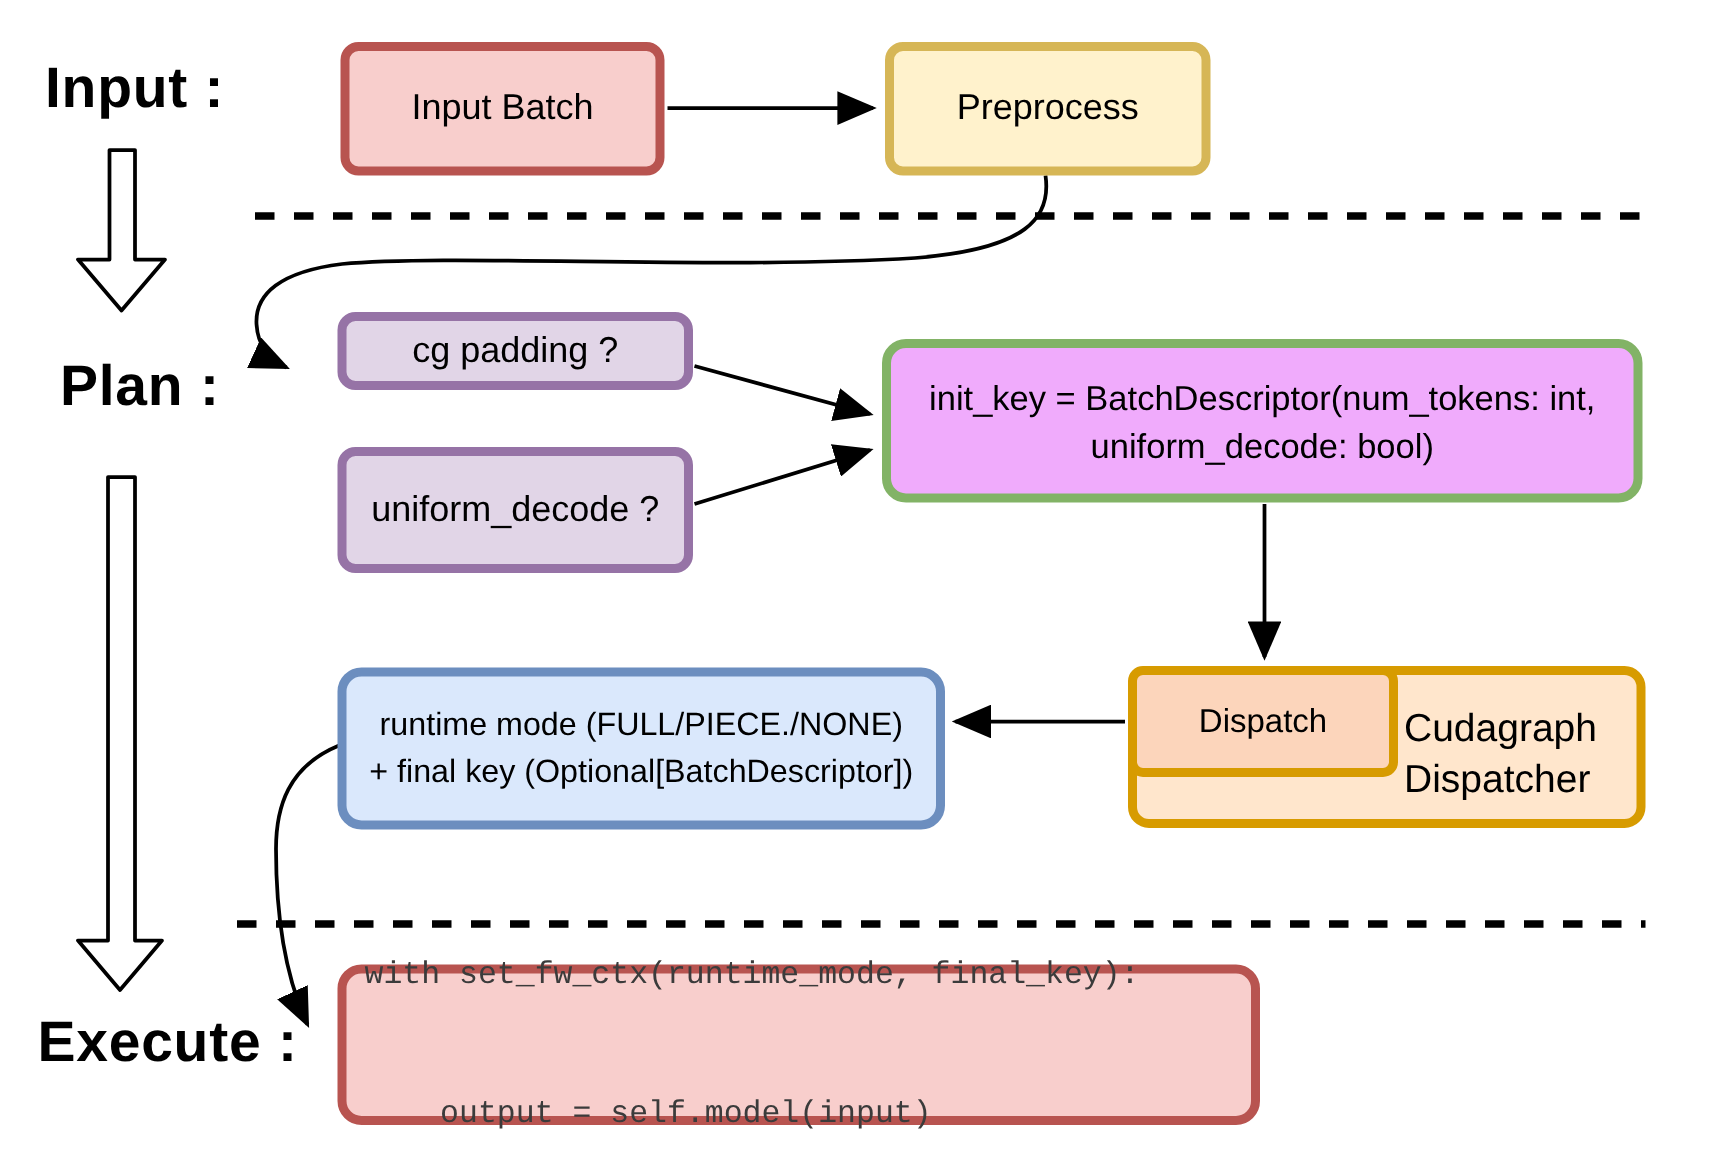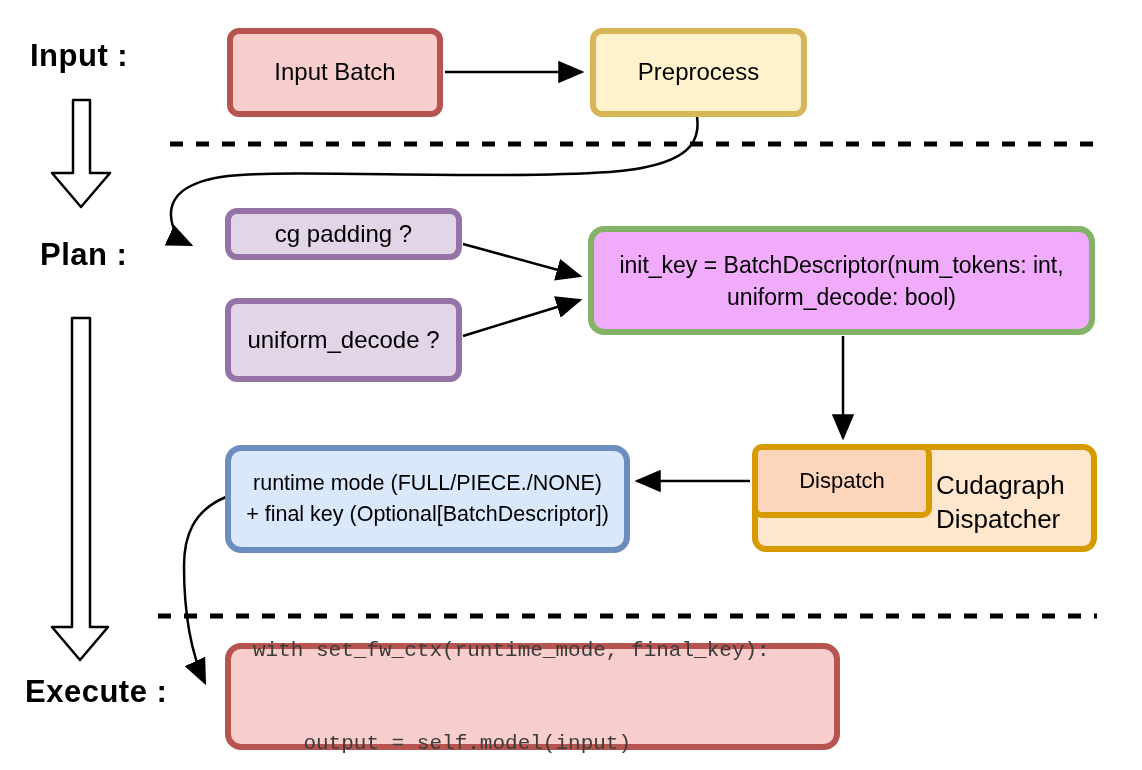--- a/index.html
+++ b/index.html
@@ -14,39 +14,39 @@
   }
   .red    {background:#f8cecc;border-color:#b85450;}
   .yellow {background:#fff2cc;border-color:#d6b656;}
   .purple {background:#e1d5e7;border-color:#9673a6;}
   .green  {background:#f0abfc;border-color:#82b366;}
   .orange {background:#ffe6cc;border-color:#d79b00;}
   .orange-inner{background:#fcd5bb;border-color:#d79b00;}
   .blue   {background:#dae8fc;border-color:#6c8ebf;}
 
   .stage-label{
-    position:absolute;font-weight:bold;font-size:31px;letter-spacing:.5px;
+    position:absolute;font-weight:bold;font-size:38px;letter-spacing:.5px;
   }
   #n-input-batch {left:227px;top:28px;width:216px;height:89px;font-size:24px;}
   #n-preprocess  {left:590px;top:28px;width:217px;height:89px;font-size:24px;}
   #n-cg-padding  {left:225px;top:208px;width:237px;height:52px;font-size:24px;}
   #n-uniform     {left:225px;top:298px;width:237px;height:84px;font-size:24px;}
   #n-init-key    {left:588px;top:226px;width:507px;height:109px;font-size:23px;border-radius:16px;line-height:32px;}
   #n-dispatcher  {left:752px;top:444px;width:345px;height:108px;border-radius:14px;}
   #n-dispatch    {left:752px;top:444px;width:180px;height:74px;font-size:22px;border-radius:10px;}
   .dispatcher-text{
     position:absolute;left:178px;top:18px;width:160px;text-align:left;
     font-size:26px;line-height:34px;
   }
   #n-runtime     {left:225px;top:445px;width:405px;height:108px;font-size:21.5px;border-radius:16px;line-height:31px;}
   #n-exec-code   {
     left:225px;top:643px;width:615px;height:107px;border-radius:16px;
     font-family:"Liberation Mono", monospace;font-size:21px;line-height:31px;
     justify-content:flex-start;text-align:left;color:#3b3b3b;
-    padding-left:22px;
+    padding-left:12px;
   }
   .code-lines{white-space:pre;}
   svg.wires{position:absolute;left:0;top:0;pointer-events:none;}
 </style>
 </head>
 <body>
 
 <div id="canvas">
 
   <svg class="wires" width="1142" height="770" viewBox="0 0 1142 770">

